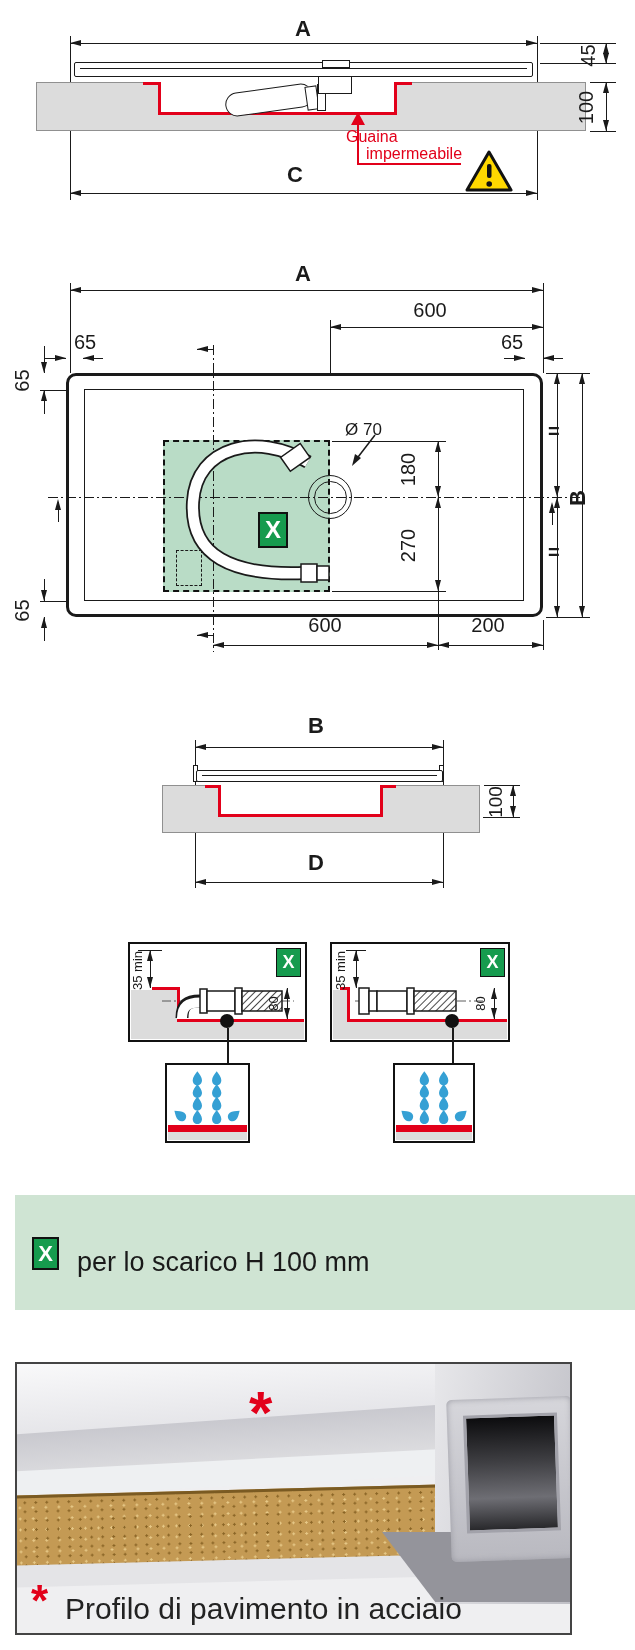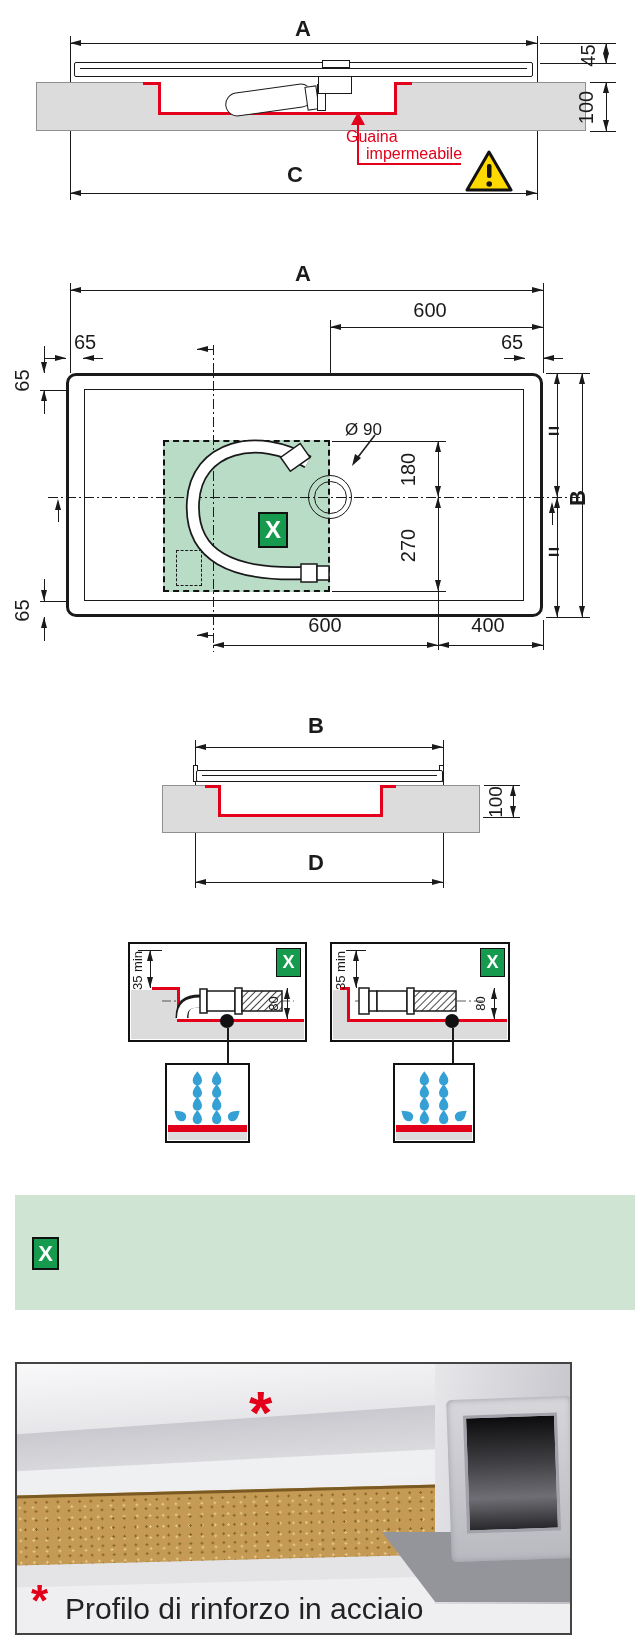--- a/index.html
+++ b/index.html
@@ -160,21 +160,21 @@
       <path d="M308,462 C258,432 196,446 193,502 C190,556 232,576 305,573" fill="none" stroke="#ffffff" stroke-width="10.5"></path>
       <rect x="283" y="449" width="24" height="17" fill="#fff" stroke="#1a1a1a" stroke-width="1.5" transform="rotate(-35 295 457)"></rect>
       <rect x="301" y="564" width="16" height="18" fill="#fff" stroke="#1a1a1a" stroke-width="1.5"></rect>
       <rect x="317" y="566" width="12" height="14" fill="#fff" stroke="#1a1a1a" stroke-width="1.5"></rect>
     </svg>
 
     <div class="badge" style="left:258px;top:512px;width:30px;height:36px;font-size:24px;">X</div>
 
     <div style="position:absolute;left:308px;top:475px;width:44px;height:44px;border:1.5px solid var(--ink);border-radius:50%;box-sizing:border-box;"></div>
     <div style="position:absolute;left:313.5px;top:480.5px;width:33px;height:33px;border:1.5px solid var(--ink);border-radius:50%;box-sizing:border-box;"></div>
-    <div class="lab" style="left:345px;top:420px;font-size:17px;">Ø 90</div>
+    <div class="lab" style="left:345px;top:420px;font-size:17px;">Ø 70</div>
     <svg style="position:absolute;left:330px;top:428px;" width="60" height="50" viewBox="0 0 60 50">
       <path d="M45,7 L25,33" stroke="#1a1a1a" stroke-width="1.5" fill="none"></path>
       <polygon points="22,38 31,30 25,26" fill="#1a1a1a"></polygon>
     </svg>
 
     <div class="hl" style="left:332px;top:441px;width:114px;"></div>
     <div class="hl" style="left:332px;top:591px;width:114px;"></div>
     <div class="vl" style="left:438px;top:441px;height:150px;"></div>
     <div class="ar ar-u" style="left:434.5px;top:441px;"></div>
     <div class="ar ar-d" style="left:434.5px;top:486px;"></div>
@@ -198,21 +198,21 @@
     <div class="lab big ctr rot" style="left:558px;top:485px;width:40px;">B</div>
 
     <div class="vl" style="left:438px;top:592px;height:58px;"></div>
     <div class="vl" style="left:543px;top:620px;height:30px;"></div>
     <div class="hl" style="left:213px;top:645px;width:330px;"></div>
     <div class="ar ar-l" style="left:213px;top:641.5px;"></div>
     <div class="ar ar-r" style="left:427px;top:641.5px;"></div>
     <div class="ar ar-l" style="left:438px;top:641.5px;"></div>
     <div class="ar ar-r" style="left:532px;top:641.5px;"></div>
     <div class="lab dim ctr" style="left:295px;top:614px;width:60px;">600</div>
-    <div class="lab dim ctr" style="left:458px;top:614px;width:60px;">400</div>
+    <div class="lab dim ctr" style="left:458px;top:614px;width:60px;">200</div>
   </div>
 
   <div>
     <div class="lab big ctr" style="left:296px;top:713px;width:40px;">B</div>
     <div class="hl" style="left:195px;top:747px;width:248px;"></div>
     <div class="ar ar-l" style="left:195px;top:743.5px;"></div>
     <div class="ar ar-r" style="left:432px;top:743.5px;"></div>
     <div class="vl" style="left:195px;top:740px;height:148px;"></div>
     <div class="vl" style="left:443px;top:740px;height:148px;"></div>
 
@@ -347,30 +347,31 @@
         <path d="M27,-0.5 C29.3,2.8 31.8,5.5 31.8,8.8 C31.8,11.9 29.7,14 27,14 C24.3,14 22.2,11.9 22.2,8.8 C22.2,5.5 24.7,2.8 27,-0.5 Z" transform="translate(0,46)"></path>
         <path d="M27,-0.5 C29.3,2.8 31.8,5.5 31.8,8.8 C31.8,11.9 29.7,14 27,14 C24.3,14 22.2,11.9 22.2,8.8 C22.2,5.5 24.7,2.8 27,-0.5 Z" transform="translate(20,46)"></path>
         <path d="M27,-0.5 C29.3,2.8 31.8,5.5 31.8,8.8 C31.8,11.9 29.7,14 27,14 C24.3,14 22.2,11.9 22.2,8.8 C22.2,5.5 24.7,2.8 27,-0.5 Z" transform="translate(-18,44) rotate(-50 27 7)"></path>
         <path d="M27,-0.5 C29.3,2.8 31.8,5.5 31.8,8.8 C31.8,11.9 29.7,14 27,14 C24.3,14 22.2,11.9 22.2,8.8 C22.2,5.5 24.7,2.8 27,-0.5 Z" transform="translate(38,44) rotate(50 27 7)"></path>
       </g>
     </svg>
   </div>
 
   <div style="position:absolute;left:15px;top:1195px;width:620px;height:115px;background:var(--banner);">
     <div class="badge" style="left:17px;top:42px;width:27px;height:33px;font-size:22px;">X</div>
+    <div class="lab" style="left:62px;top:52px;font-size:27px;">per lo scarico H 100 mm</div>
   </div>
 
   <div class="frame" style="left:15px;top:1362px;width:557px;height:273px;border-color:#444;overflow:hidden;background:#efeff1;">
     <div style="position:absolute;left:-20px;top:-25px;width:640px;height:85px;background:linear-gradient(180deg,#fafafb,#e3e3e7);transform:rotate(-4deg);"></div>
     <div style="position:absolute;left:-20px;top:55px;width:480px;height:45px;background:linear-gradient(180deg,#c9c9cf,#dcdcdf);transform:rotate(-4deg);"></div>
     <div style="position:absolute;left:-20px;top:96px;width:470px;height:26px;background:#eef0f2;transform:rotate(-3deg);"></div>
     <div style="position:absolute;left:-8px;top:126px;width:440px;height:72px;background-color:#c49a54;background-image:radial-gradient(#8a6526 1.5px,transparent 1.5px),radial-gradient(#e6c887 1.5px,transparent 1.5px);background-size:11px 9px,13px 11px;background-position:0 0,5px 4px;border-top:3px solid #7a5a22;transform:rotate(-1.5deg);"></div>
     <div style="position:absolute;left:-8px;top:196px;width:440px;height:22px;background:#e4e4e7;transform:rotate(-1.5deg);"></div>
     <div style="position:absolute;left:418px;top:0px;width:145px;height:240px;background:linear-gradient(100deg,#e7e7ea,#bdbdc4);"></div>
     <div style="position:absolute;left:365px;top:168px;width:190px;height:70px;background:#94949b;clip-path:polygon(0 0,100% 0,100% 100%,28% 100%);"></div>
     <div style="position:absolute;left:432px;top:34px;width:125px;height:162px;background:linear-gradient(180deg,#d6d6db,#b9b9c0);border-radius:5px;transform:rotate(-2deg);box-shadow:inset 0 0 6px #9a9aa2;"></div>
     <div style="position:absolute;left:448px;top:50px;width:94px;height:118px;background:linear-gradient(180deg,#0c0c0e,#3f3f43 40%,#6e6e74 72%,#28282b);border:3px solid #a2a2aa;transform:rotate(-2deg);box-sizing:border-box;"></div>
     <div class="lab" style="left:232px;top:14px;font-size:60px;font-weight:bold;color:var(--red);">*</div>
     <div class="lab" style="left:14px;top:212px;font-size:44px;font-weight:bold;color:var(--red);">*</div>
-    <div class="lab" style="left:48px;top:228px;font-size:30px;color:#222;">Profilo di rinforzo in acciaio</div>
+    <div class="lab" style="left:48px;top:228px;font-size:30px;color:#222;">Profilo di pavimento in acciaio</div>
   </div>
 
 </div>
 
 </body></html>

